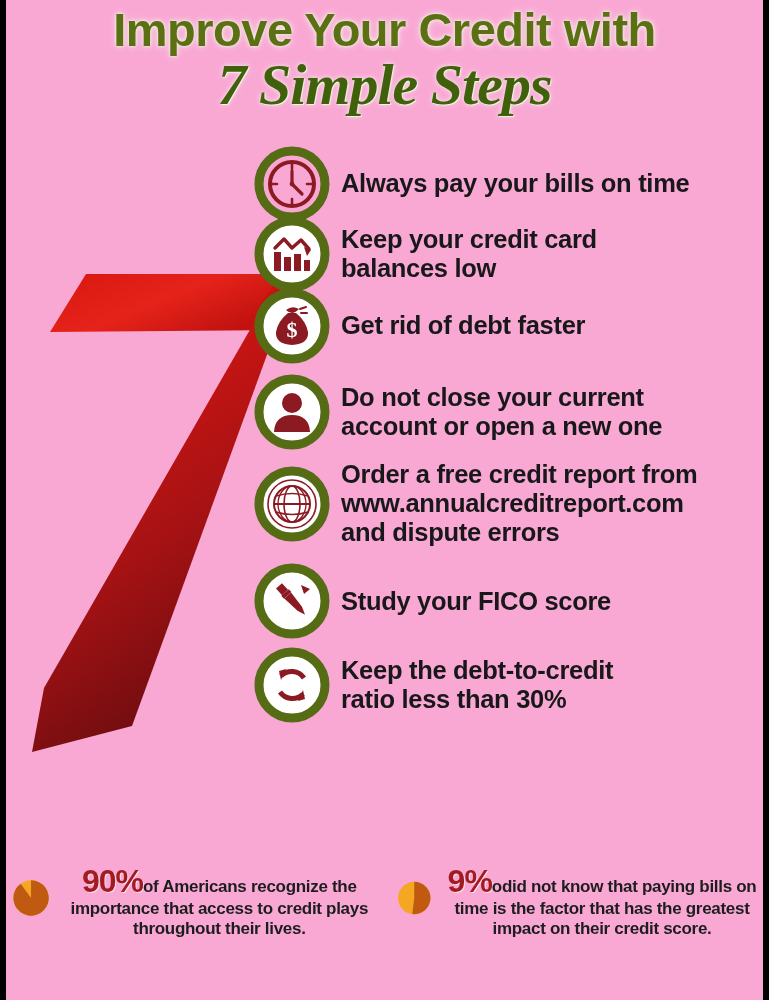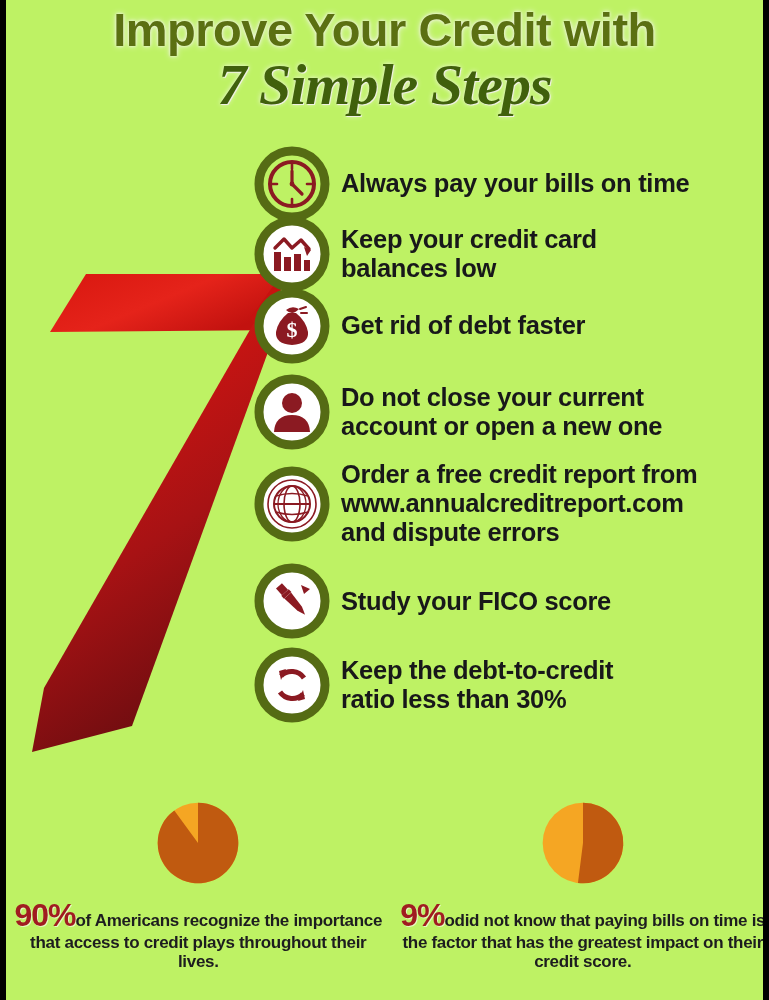--- a/index.html
+++ b/index.html
@@ -4,21 +4,21 @@
 <style>
   html,body{margin:0;padding:0;background:#000;}
   body{
     font-family:"Liberation Sans", sans-serif;
     -webkit-font-smoothing:antialiased;
   }
   #poster{
     position:relative;
     width:769px;
     height:1000px;
-    background:#bef264;
+    background:#f9a8d4;
     overflow:hidden;
     border-left:6px solid #000;
     border-right:6px solid #000;
     box-sizing:border-box;
   }
 
   
   #title-block{
     position:absolute;
     top:6px; left:0; width:100%;
@@ -103,21 +103,21 @@
     position:absolute;
     left:0; top:795px;
     width:769px;
     height:205px;
     display:flex;
     z-index:5;
   }
   .stat{
     flex:1 1 0;
     display:flex;
-    flex-direction:column;
+    flex-direction:row;
     align-items:center;
     text-align:center;
     padding:0 4px;
     box-sizing:border-box;
   }
   .stat-pie{width:96px;height:96px;display:block;}
   .stat-caption{
     margin-top:6px;
     font-family:"Liberation Sans", sans-serif;
     font-weight:bold;

